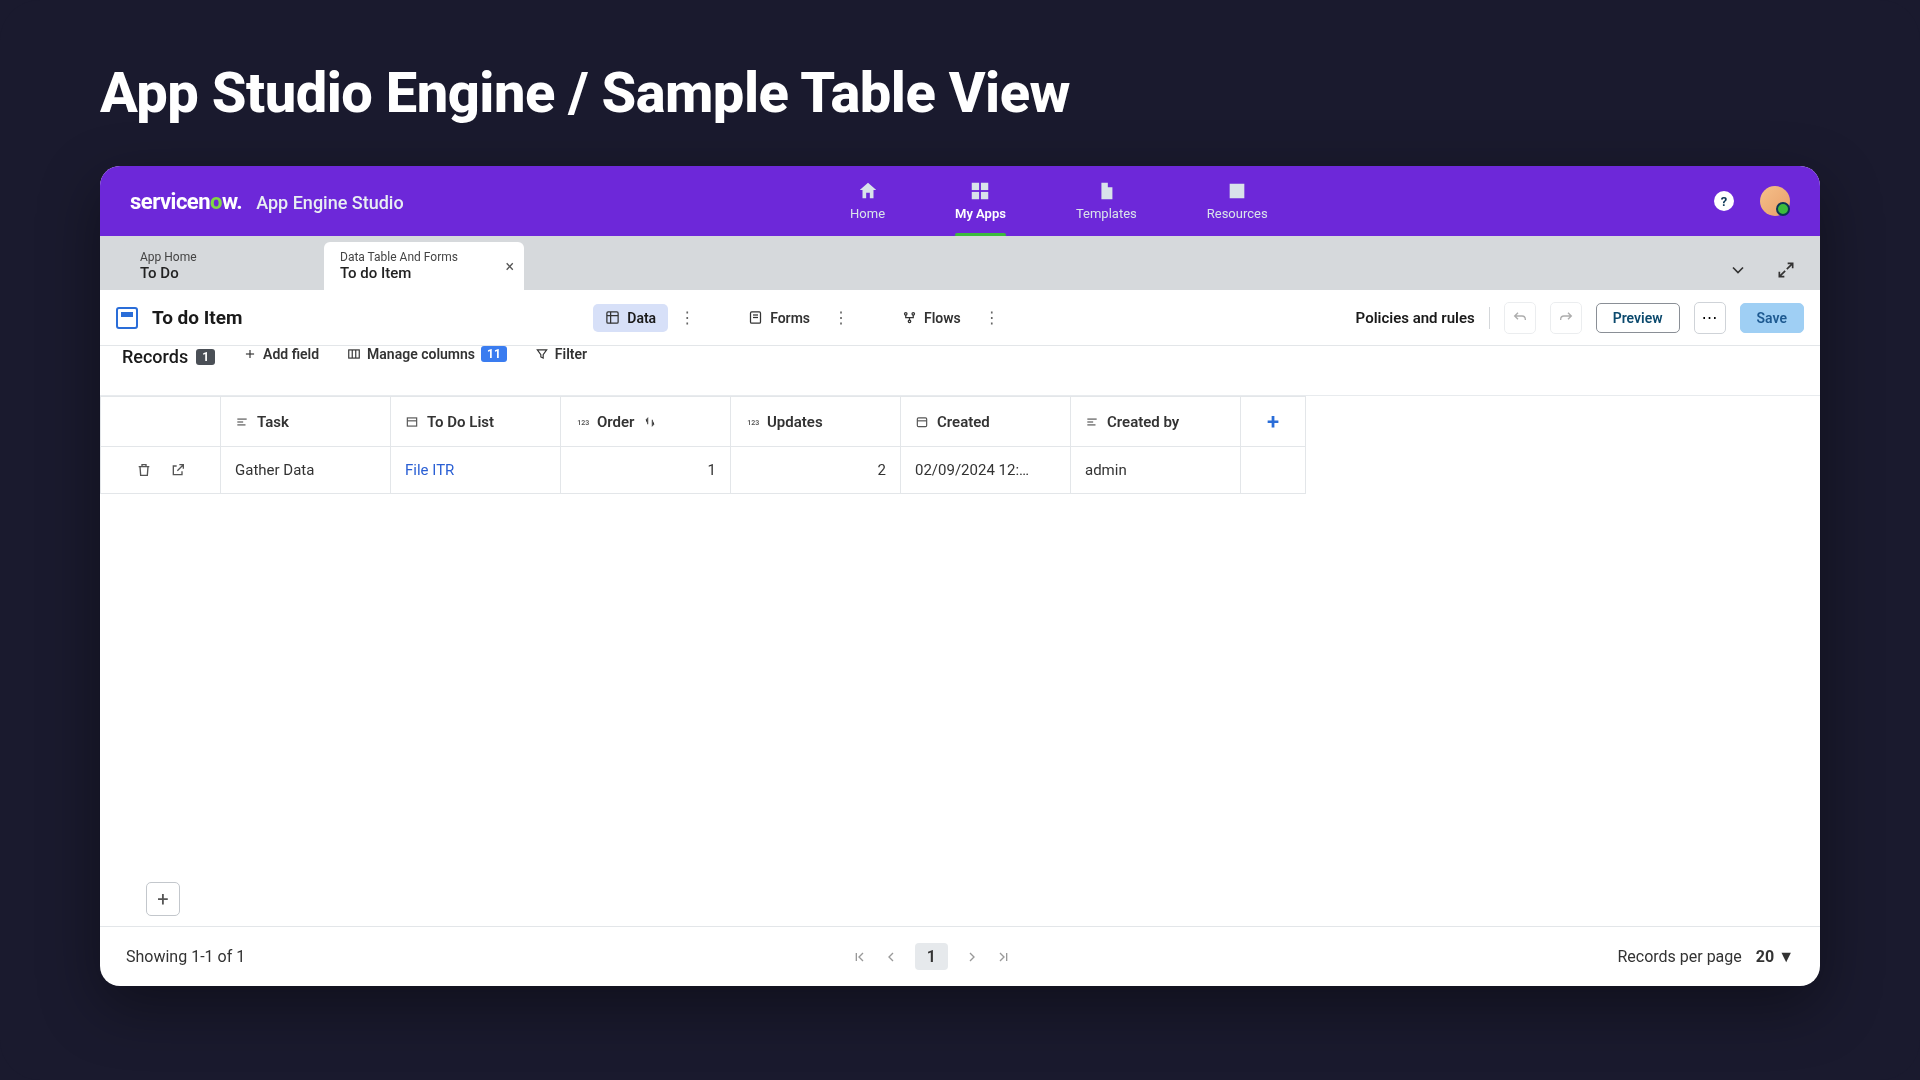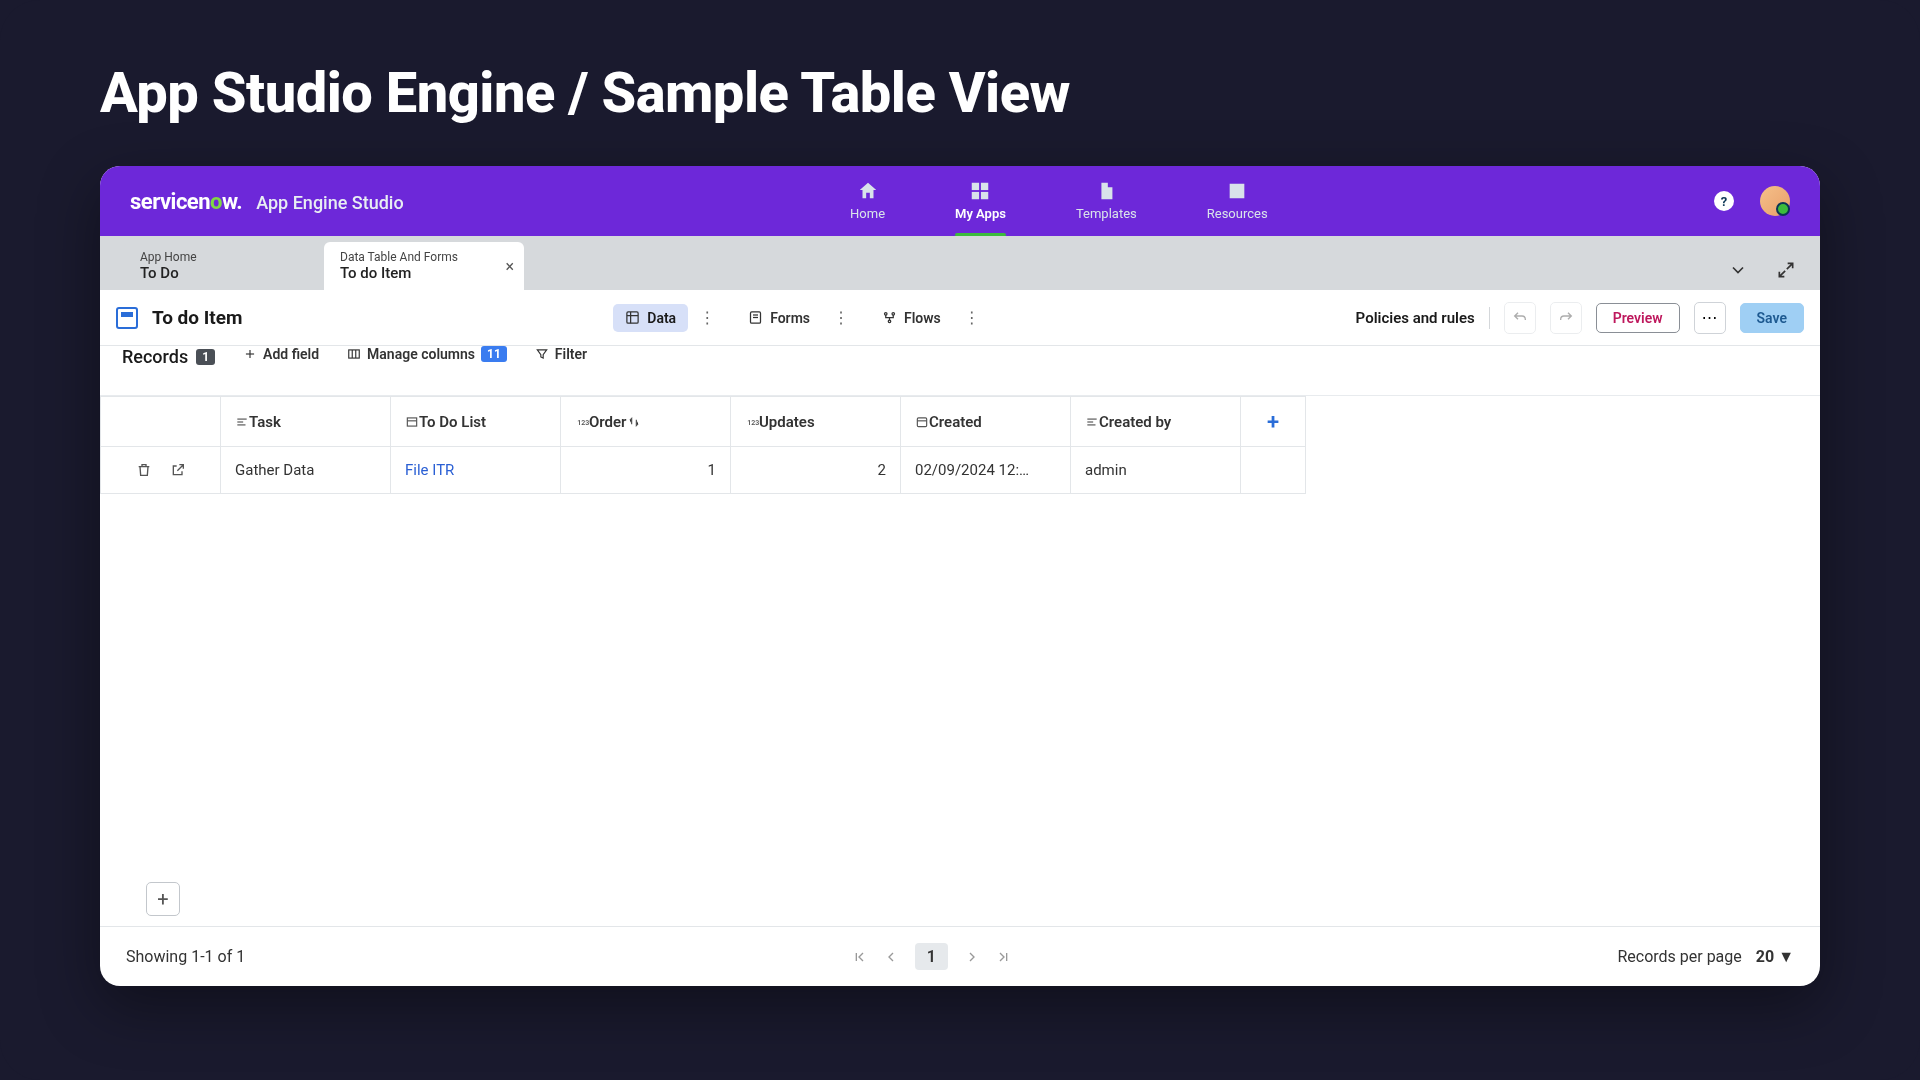--- a/index.html
+++ b/index.html
@@ -33,48 +33,48 @@
 .tabchip-main { font-size: 15px; color: #222; font-weight: 500; }
 .tabchip .tab-x { position: absolute; right: 10px; top: 50%; transform: translateY(-50%); color: #555; font-size: 16px; cursor: pointer; }
 .tabsbar-right { margin-left: auto; display: flex; align-items: center; gap: 28px; padding-bottom: 10px; }
 .tabsbar-right svg { width: 20px; height: 20px; stroke: #333; fill: none; stroke-width: 2; cursor: pointer; }
 
 
 .toolbar { height: 56px; border-bottom: 1px solid #e3e6e9; display: flex; align-items: center; padding: 0 16px; gap: 14px; }
 .tb-icon-box { width: 22px; height: 22px; border: 2px solid #2a6dd8; border-radius: 3px; position: relative; }
 .tb-icon-box::before { content: ""; position: absolute; top: 3px; left: 3px; right: 3px; height: 5px; background: #2a6dd8; }
 .tb-title { font-size: 19px; font-weight: 700; color: #1a1a1a; }
-.tb-center { flex: 1; display: flex; justify-content: center; gap: 16px; align-items: center; }
+.tb-center { flex: 1; display: flex; justify-content: center; gap: 36px; align-items: center; }
 .pill { display: flex; align-items: center; gap: 7px; padding: 6px 12px; border-radius: 5px; font-size: 14px; font-weight: 600; color: #333; cursor: pointer; }
 .pill.active { background: #d7e0f8; color: #1a1a1a; }
 .pill svg { width: 15px; height: 15px; }
 .pill-more { color: #666; padding: 0 5px; cursor: pointer; }
 .tb-right { display: flex; align-items: center; gap: 14px; }
 .link-btn { font-size: 15px; font-weight: 600; color: #1a1a1a; cursor: pointer; }
 .sep { width: 1px; height: 22px; background: #d4d7da; }
 .iconbtn { width: 32px; height: 32px; border: 1px solid #cfd3d8; border-radius: 5px; display: flex; align-items: center; justify-content: center; cursor: pointer; }
 .iconbtn.disabled { opacity: 0.4; cursor: default; }
 .iconbtn svg { width: 16px; height: 16px; stroke: #333; fill: none; stroke-width: 2; }
-.btn { padding: 6px 16px; border: 1px solid #8a8f96; border-radius: 5px; font-size: 14px; font-weight: 600; cursor: pointer; color: #be185d; background: #fff; }
+.btn { padding: 6px 16px; border: 1px solid #8a8f96; border-radius: 5px; font-size: 14px; font-weight: 600; cursor: pointer; color: #0c4a6e; background: #fff; }
 .btn.primary { background: #9fcff4; border-color: #9fcff4; color: #1e5a91; }
 
 
 .recbar { height: 50px; display: flex; align-items: flex-start; padding: 0 22px; gap: 28px; border-bottom: 1px solid #e8ebee; }
 .rec-title { font-size: 18px; color: #1a1a1a; font-weight: 500; display: flex; align-items: center; gap: 8px; }
 .badge { background: #4a4f56; color: #fff; font-size: 12px; font-weight: 700; padding: 1px 6px; border-radius: 3px; }
 .badge.blue { background: #3a7cf0; }
 .smallact { display: flex; align-items: center; gap: 6px; font-size: 14px; font-weight: 600; color: #333; cursor: pointer; }
 .smallact svg { width: 14px; height: 14px; }
 
 
 .table-wrap { flex: 1; overflow: auto; position: relative; }
 table { border-collapse: collapse; }
 th, td { border: 1px solid #e3e6e9; text-align: left; font-size: 15px; }
 th { background: #fff; padding: 12px 14px; font-weight: 600; color: #333; }
-th .th-inner { display: flex; align-items: center; gap: 0; }
+th .th-inner { display: flex; align-items: center; gap: 8px; }
 th svg { width: 14px; height: 14px; }
 td { padding: 14px 14px; color: #333; }
 .col-actions { width: 120px; }
 .col-task { width: 170px; }
 .col-list { width: 170px; }
 .col-order { width: 170px; }
 .col-updates { width: 170px; }
 .col-created { width: 170px; }
 .col-by { width: 170px; }
 .col-plus { width: 65px; text-align: center; }

